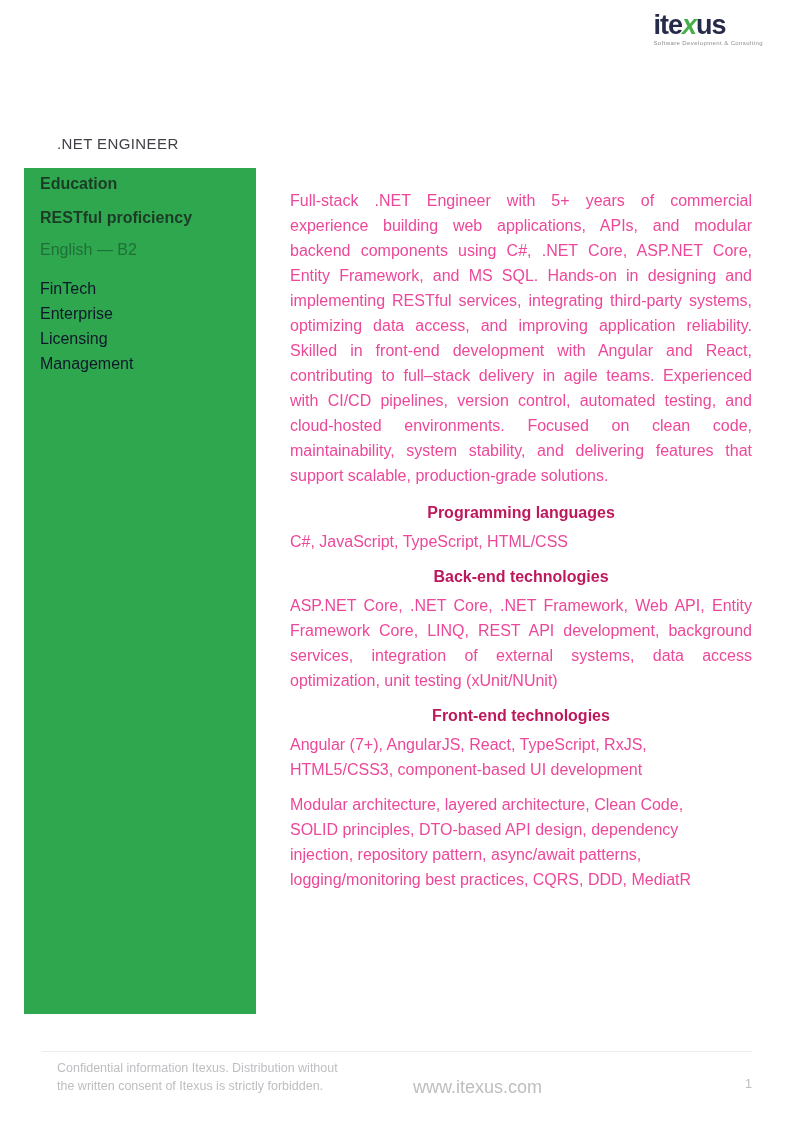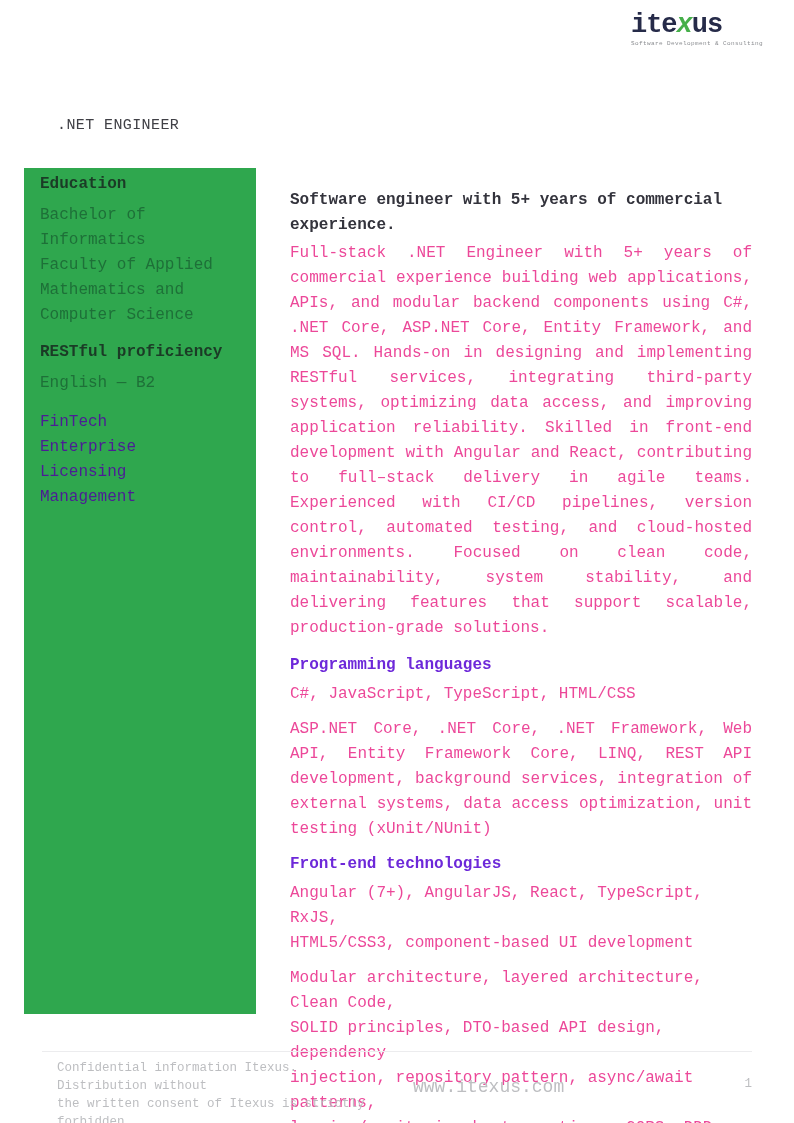--- a/index.html
+++ b/index.html
@@ -1,47 +1,47 @@
 <!DOCTYPE html>
 <html><head>
 <meta charset="utf-8">
 <style>
   html,body{margin:0;padding:0;background:#ffffff;}
   .page{
     position:relative;
     width:794px;height:1123px;
     background:#ffffff;
-    font-family:Liberation Mono, monospace;
+    font-family:Liberation Sans, sans-serif;
     overflow:hidden;
   }
   
   .logo{position:absolute;top:12px;right:31px;text-align:left;}
   .logo-word{font-weight:700;font-size:27px;letter-spacing:-1px;color:#262b49;line-height:26px;}
   .logo-word .accent{color:#46af4a;font-style:italic;}
   .logo-tagline{font-size:6px;color:#8a8c90;letter-spacing:0.4px;margin-top:2px;text-align:center;}
   
   .page-title{
-    position:absolute;left:57px;top:117px;margin:0;
+    position:absolute;left:57px;top:135px;margin:0;
     font-size:15px;font-weight:500;color:#404046;letter-spacing:0.4px;
   }
   
   .sidebar{
     position:absolute;left:24px;top:168px;width:232px;height:846px;
     box-sizing:border-box;padding:6px 14px 20px 16px;
   }
   .sb-section{margin:0 0 14px 0;}
   .sb-heading{font-size:16px;font-weight:700;color:#1b3b26;line-height:20px;margin:0 0 9px 0;}
   .sb-lines{font-size:16px;color:#1e7038;line-height:25px;margin:0;white-space:pre-line;}
   
   .content{position:absolute;left:290px;top:188px;width:462px;}
   .intro-heading{font-size:16px;font-weight:700;color:#33333c;line-height:25px;margin:0 0 3px 0;}
   .body-text{font-size:16px;color:#ec4899;line-height:25px;margin:0;white-space:pre-line;}
   .justify{text-align:justify;white-space:normal;}
   .m-section{margin-top:10px;}
-  .m-heading{font-size:16px;font-weight:700;color:#6d28d9;line-height:25px;margin:0 0 4px 0;}
+  .m-heading{font-size:16px;font-weight:700;color:#be185d;line-height:25px;margin:0 0 4px 0;text-align:center;}
   
   .footer-divider{position:absolute;left:42px;top:1051px;width:710px;height:1px;background:#ececee;}
   .confidential{
     position:absolute;left:57px;top:1059px;width:330px;
     font-size:12.5px;color:#bdbec1;line-height:18px;white-space:pre-line;
   }
   .website{position:absolute;left:413px;top:1077px;font-size:18px;color:#bdbec1;text-decoration:none;}
   .page-number{position:absolute;right:42px;top:1077px;font-size:12.5px;color:#bdbec1;}
 </style>
 </head>
@@ -52,47 +52,43 @@
   <header class="logo">
     <div class="logo-word"><span>ite</span><span class="accent" style="color: rgb(70, 175, 74);">x</span><span>us</span></div>
     <div class="logo-tagline">Software Development &amp; Consulting</div>
   </header>
 
   <h1 class="page-title">.NET ENGINEER</h1>
 
   <aside class="sidebar" style="background: rgb(47, 167, 78);">
     <div class="sb-section">
       <h2 class="sb-heading" style="color: rgb(27, 59, 38);">Education</h2>
-      <p class="sb-lines" style="color: rgb(30, 112, 56);">Bachelor of Informatics
-Faculty of Applied
-Mathematics and
-Computer Science</p>
     </div>
     <div class="sb-section">
       <h2 class="sb-heading" style="color: rgb(27, 59, 38);">RESTful proficiency</h2>
       <p class="sb-lines" style="color: rgb(30, 112, 56);">English — B2</p>
     </div>
     <div class="sb-section">
-      <p class="sb-lines" style="color: #4c1d95;">FinTech
+      <p class="sb-lines" style="color: #0f172a;">FinTech
 Enterprise
 Licensing
 Management</p>
     </div>
   </aside>
 
   <main class="content">
-    <p class="intro-heading">Software engineer with 5+ years of commercial experience.</p>
     <p class="body-text justify" style="margin-bottom:12px;">Full-stack .NET Engineer with 5+ years of commercial experience building web applications, APIs, and modular backend components using C#, .NET Core, ASP.NET Core, Entity Framework, and MS SQL. Hands-on in designing and implementing RESTful services, integrating third-party systems, optimizing data access, and improving application reliability. Skilled in front-end development with Angular and React, contributing to full–stack delivery in agile teams. Experienced with CI/CD pipelines, version control, automated testing, and cloud-hosted environments. Focused on clean code, maintainability, system stability, and delivering features that support scalable, production-grade solutions.</p>
 
     <div class="m-section">
       <h3 class="m-heading">Programming languages</h3>
       <p class="body-text">C#, JavaScript, TypeScript, HTML/CSS</p>
     </div>
 
     <div class="m-section">
+      <h3 class="m-heading">Back-end technologies</h3>
       <p class="body-text justify">ASP.NET Core, .NET Core, .NET Framework, Web API, Entity Framework Core, LINQ, REST API development, background services, integration of external systems, data access optimization, unit testing (xUnit/NUnit)</p>
     </div>
 
     <div class="m-section">
       <h3 class="m-heading">Front-end technologies</h3>
       <p class="body-text">Angular (7+), AngularJS, React, TypeScript, RxJS,
 HTML5/CSS3, component-based UI development</p>
     </div>
 
     <div class="m-section">

